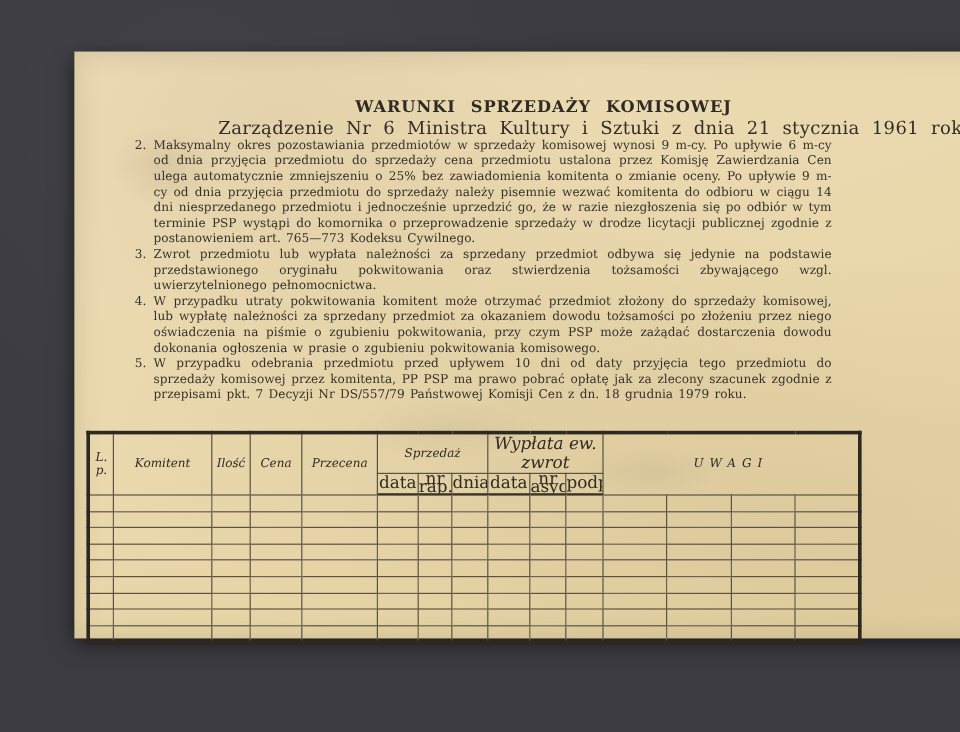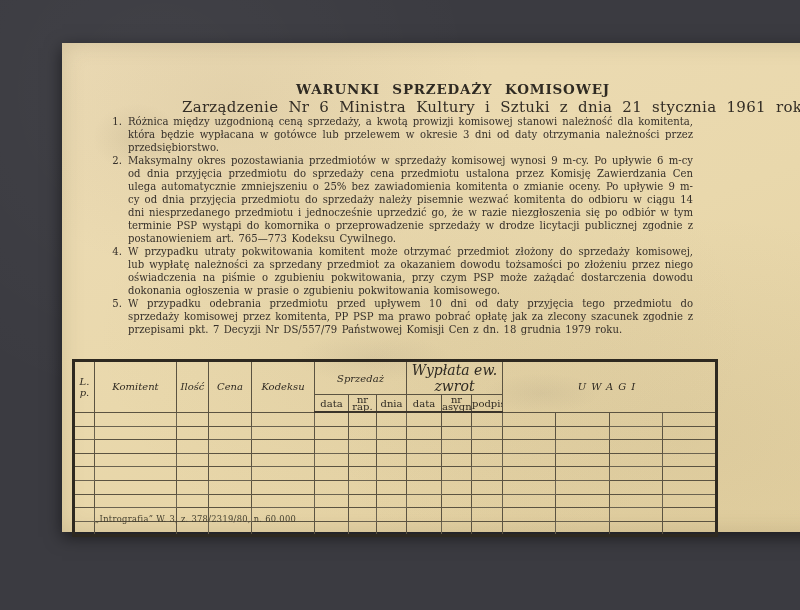--- a/index.html
+++ b/index.html
@@ -82,21 +82,21 @@
     overflow: hidden;
   }
   table.commission { border: 3px solid #2e2920; }
   table.commission thead th {
     font-weight: normal;
     color: #2f2a22;
     text-align: center;
     vertical-align: middle;
   }
   tr.hdr-top th { height: 14px; font-size: 10px; font-style: italic; }
-  tr.hdr-sub th { height: 16px; font-size: 10px; border-bottom: 2px solid #3a342a; margin-left: 16px; }
+  tr.hdr-sub th { height: 16px; font-size: 14px; border-bottom: 2px solid #3a342a; margin-left: 16px; }
   th.span2 { font-size: 10.5px; border-bottom: 2px solid #3a342a; }
   th.tiny { font-size: 6.9px; line-height: 7.5px; }
   th.uwagi-h { font-size: 11px; letter-spacing: 5px; border-bottom: 2px solid #3a342a; }
   tbody td { height: 12.6px; }
   tbody td.faint { border-color: #6b6350; }
   .imprint {
     position: absolute;
     left: 33px; top: 471px;
     font-size: 8.3px;
     letter-spacing: 0.3px;
@@ -120,22 +120,22 @@
 <div class="stage">
   <div class="paper">
     <div class="smudge s1"></div>
     <div class="smudge s2"></div>
     <div class="smudge s3"></div>
 
     <div class="doc-title">WARUNKI SPRZEDAŻY KOMISOWEJ</div>
     <div class="doc-subtitle">Zarządzenie Nr 6 Ministra Kultury i Sztuki z dnia 21 stycznia 1961 roku</div>
 
     <div class="terms" id="terms-list">
-        <div class="term"><span class="term-num">1.</span><span>Różnica między uzgodnioną ceną sprzedaży, a kwotą prowizji komisowej stanowi należność dla komitenta, która będzie wypłacana w gotówce lub przelewem w okresie 3 dni od daty otrzymania należności przez przedsiębiorstwo.</span></div>
         <div class="term"><span class="term-num">2.</span><span>Maksymalny okres pozostawiania przedmiotów w sprzedaży komisowej wynosi 9 m-cy. Po upływie 6 m-cy od dnia przyjęcia przedmiotu do sprzedaży cena przedmiotu ustalona przez Komisję Zawierdzania Cen ulega automatycznie zmniejszeniu o 25% bez zawiadomienia komitenta o zmianie oceny. Po upływie 9 m-cy od dnia przyjęcia przedmiotu do sprzedaży należy pisemnie wezwać komitenta do odbioru w ciągu 14 dni niesprzedanego przedmiotu i jednocześnie uprzedzić go, że w razie niezgłoszenia się po odbiór w tym terminie PSP wystąpi do komornika o przeprowadzenie sprzedaży w drodze licytacji publicznej zgodnie z postanowieniem art. 765—773 Kodeksu Cywilnego.</span></div>
+        <div class="term"><span class="term-num">3.</span><span>Zwrot przedmiotu lub wypłata należności za sprzedany przedmiot odbywa się jedynie na podstawie przedstawionego oryginału pokwitowania oraz stwierdzenia tożsamości zbywającego wzgl. uwierzytelnionego pełnomocnictwa.</span></div>
         <div class="term"><span class="term-num">4.</span><span>W przypadku utraty pokwitowania komitent może otrzymać przedmiot złożony do sprzedaży komisowej, lub wypłatę należności za sprzedany przedmiot za okazaniem dowodu tożsamości po złożeniu przez niego oświadczenia na piśmie o zgubieniu pokwitowania, przy czym PSP może zażądać dostarczenia dowodu dokonania ogłoszenia w prasie o zgubieniu pokwitowania komisowego.</span></div>
         <div class="term"><span class="term-num">5.</span><span>W przypadku odebrania przedmiotu przed upływem 10 dni od daty przyjęcia tego przedmiotu do sprzedaży komisowej przez komitenta, PP PSP ma prawo pobrać opłatę jak za zlecony szacunek zgodnie z przepisami pkt. 7 Decyzji Nr DS/557/79 Państwowej Komisji Cen z dn. 18 grudnia 1979 roku.</span></div>
       </div>
 
     <div class="table-wrap">
       <table class="commission">
         <colgroup>
           <col style="width:21px">
             <col style="width:82px">
             <col style="width:32px">
@@ -151,21 +151,21 @@
           <col style="width:54px">
             <col style="width:53px">
             <col style="width:54px">
         </colgroup>
         <thead>
           <tr class="hdr-top">
             <th rowspan="2" class="span2">L. p.</th>
             <th rowspan="2" class="span2">Komitent</th>
             <th rowspan="2" class="span2">Ilość</th>
             <th rowspan="2" class="span2">Cena</th>
-            <th rowspan="2" class="span2">Kodeksu</th>
+            <th rowspan="2" class="span2">Przecena</th>
             <th colspan="3">Sprzedaż</th>
             <th colspan="3" style="font-size:14px">Wypłata ew. zwrot</th>
             <th rowspan="2" colspan="4" class="uwagi-h">UWAGI</th>
           </tr>
           <tr class="hdr-sub">
             <th>data</th>
             <th class="tiny">nr rap.</th>
             <th>dnia</th>
             <th>data</th>
             <th class="tiny">nr asygn.</th>
@@ -323,15 +323,14 @@
               <td></td>
               <td class="faint"></td>
               <td></td>
               <td></td>
               <td class="faint"></td>
             </tr>
           </tbody>
       </table>
     </div>
 
-    <div class="imprint">„Intrografia” W. 3, z. 378/2319/80, n. 60.000</div>
   </div>
 </div>
 
 </body></html>

